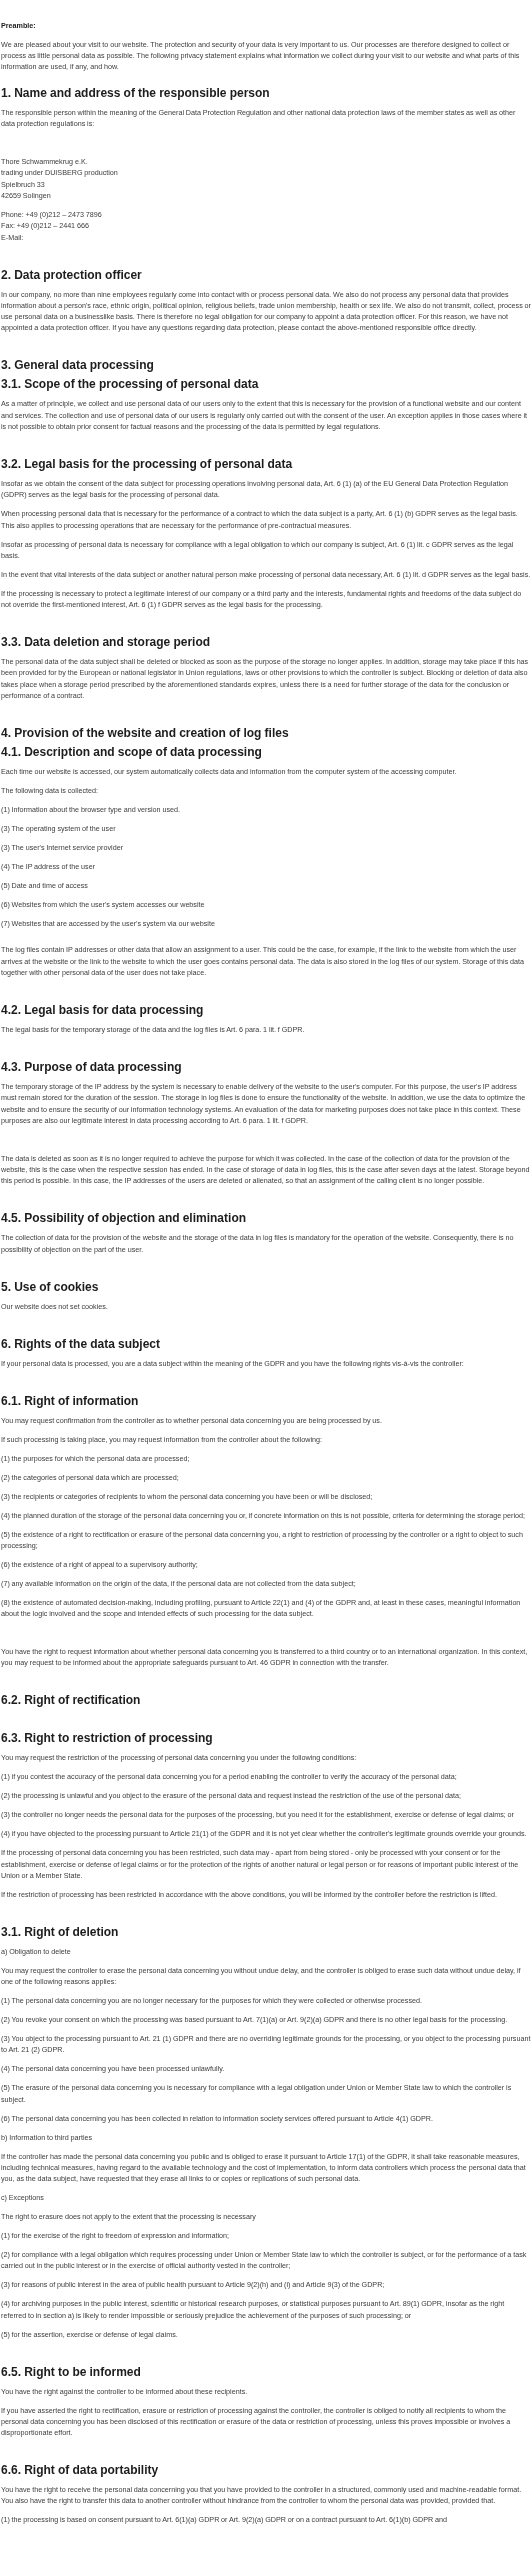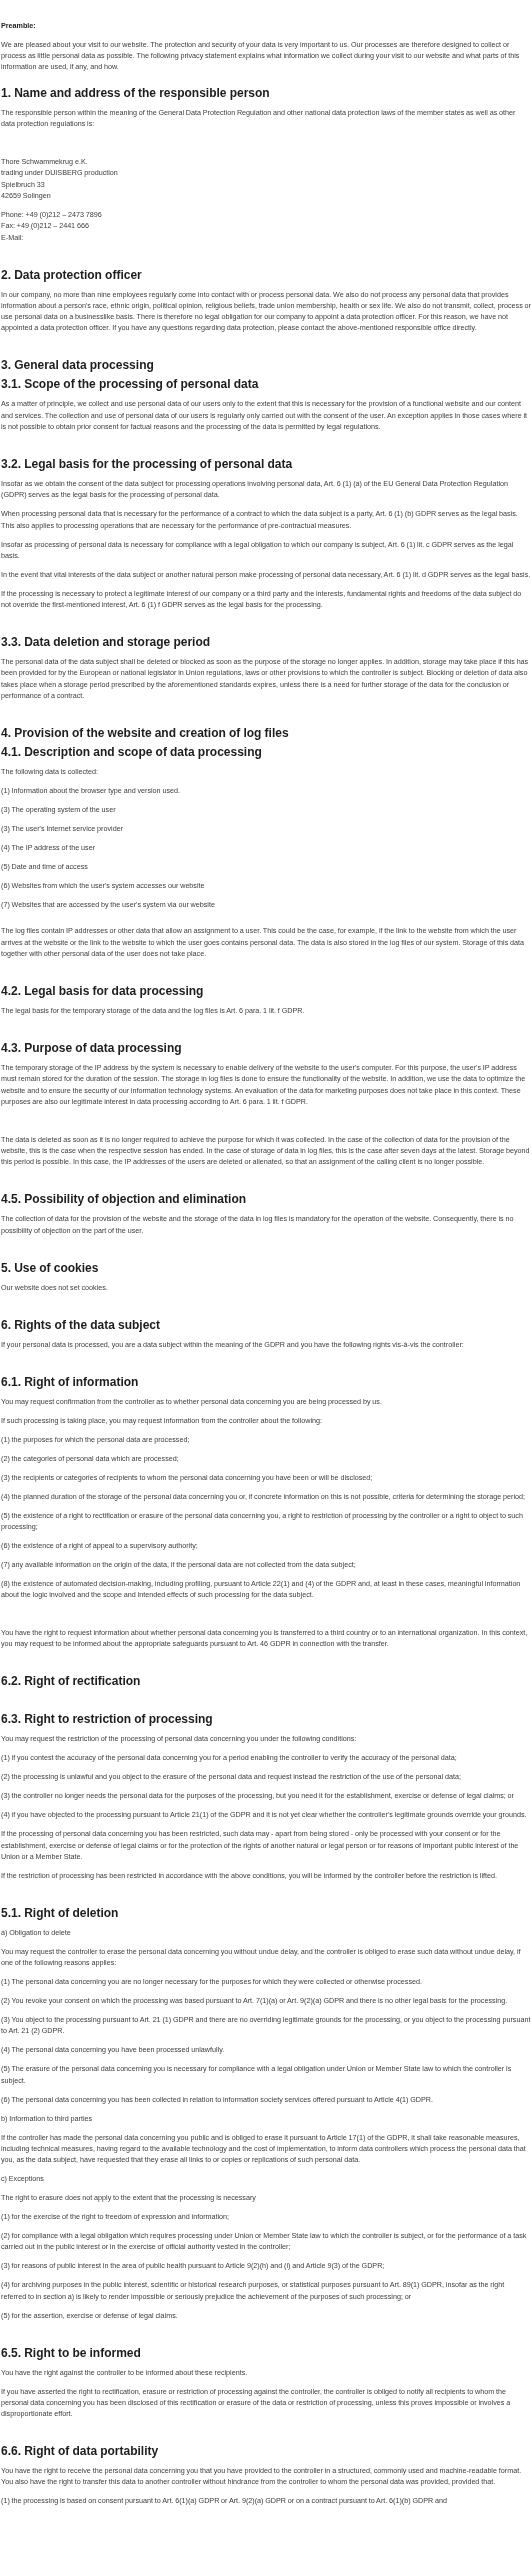--- a/index.html
+++ b/index.html
@@ -44,20 +44,21 @@
     <p>When processing personal data that is necessary for the performance of a contract to which the data subject is a party, Art. 6 (1) (b) GDPR serves as the legal basis. This also applies to processing operations that are necessary for the performance of pre-contractual measures.</p>
     <p>Insofar as processing of personal data is necessary for compliance with a legal obligation to which our company is subject, Art. 6 (1) lit. c GDPR serves as the legal basis.</p>
     <p>In the event that vital interests of the data subject or another natural person make processing of personal data necessary, Art. 6 (1) lit. d GDPR serves as the legal basis.</p>
     <p>If the processing is necessary to protect a legitimate interest of our company or a third party and the interests, fundamental rights and freedoms of the data subject do not override the first-mentioned interest, Art. 6 (1) f GDPR serves as the legal basis for the processing.</p>
     <div class="gap"></div>
     <p class="h">3.3. Data deletion and storage period</p>
     <p>The personal data of the data subject shall be deleted or blocked as soon as the purpose of the storage no longer applies. In addition, storage may take place if this has been provided for by the European or national legislator in Union regulations, laws or other provisions to which the controller is subject. Blocking or deletion of data also takes place when a storage period prescribed by the aforementioned standards expires, unless there is a need for further storage of the data for the conclusion or performance of a contract.</p>
     <div class="gap"></div>
     <p class="h">4. Provision of the website and creation of log files</p>
     <p class="h">4.1. Description and scope of data processing</p>
+    <p>Each time our website is accessed, our system automatically collects data and information from the computer system of the accessing computer.</p>
     <p>The following data is collected:</p>
     <p>(1) Information about the browser type and version used.</p>
     <p>(3) The operating system of the user</p>
     <p>(3) The user's Internet service provider</p>
     <p>(4) The IP address of the user</p>
     <p>(5) Date and time of access</p>
     <p>(6) Websites from which the user's system accesses our website</p>
     <p>(7) Websites that are accessed by the user's system via our website</p>
     <div class="gap-sm"></div>
     <p>The log files contain IP addresses or other data that allow an assignment to a user. This could be the case, for example, if the link to the website from which the user arrives at the website or the link to the website to which the user goes contains personal data. The data is also stored in the log files of our system. Storage of this data together with other personal data of the user does not take place.</p>
@@ -97,21 +98,21 @@
     <div class="gap"></div>
     <p class="h">6.3. Right to restriction of processing</p>
     <p>You may request the restriction of the processing of personal data concerning you under the following conditions:</p>
     <p>(1) if you contest the accuracy of the personal data concerning you for a period enabling the controller to verify the accuracy of the personal data;</p>
     <p>(2) the processing is unlawful and you object to the erasure of the personal data and request instead the restriction of the use of the personal data;</p>
     <p>(3) the controller no longer needs the personal data for the purposes of the processing, but you need it for the establishment, exercise or defense of legal claims; or</p>
     <p>(4) if you have objected to the processing pursuant to Article 21(1) of the GDPR and it is not yet clear whether the controller's legitimate grounds override your grounds.</p>
     <p>If the processing of personal data concerning you has been restricted, such data may - apart from being stored - only be processed with your consent or for the establishment, exercise or defense of legal claims or for the protection of the rights of another natural or legal person or for reasons of important public interest of the Union or a Member State.</p>
     <p>If the restriction of processing has been restricted in accordance with the above conditions, you will be informed by the controller before the restriction is lifted.</p>
     <div class="gap"></div>
-    <p class="h">5.1. Right of deletion</p>
+    <p class="h">3.1. Right of deletion</p>
     <p>a) Obligation to delete</p>
     <p>You may request the controller to erase the personal data concerning you without undue delay, and the controller is obliged to erase such data without undue delay, if one of the following reasons applies:</p>
     <p>(1) The personal data concerning you are no longer necessary for the purposes for which they were collected or otherwise processed.</p>
     <p>(2) You revoke your consent on which the processing was based pursuant to Art. 7(1)(a) or Art. 9(2)(a) GDPR and there is no other legal basis for the processing.</p>
     <p>(3) You object to the processing pursuant to Art. 21 (1) GDPR and there are no overriding legitimate grounds for the processing, or you object to the processing pursuant to Art. 21 (2) GDPR.</p>
     <p>(4) The personal data concerning you have been processed unlawfully.</p>
     <p>(5) The erasure of the personal data concerning you is necessary for compliance with a legal obligation under Union or Member State law to which the controller is subject.</p>
     <p>(6) The personal data concerning you has been collected in relation to information society services offered pursuant to Article 4(1) GDPR.</p>
     <p>b) Information to third parties</p>
     <p>If the controller has made the personal data concerning you public and is obliged to erase it pursuant to Article 17(1) of the GDPR, it shall take reasonable measures, including technical measures, having regard to the available technology and the cost of implementation, to inform data controllers which process the personal data that you, as the data subject, have requested that they erase all links to or copies or replications of such personal data.</p>

